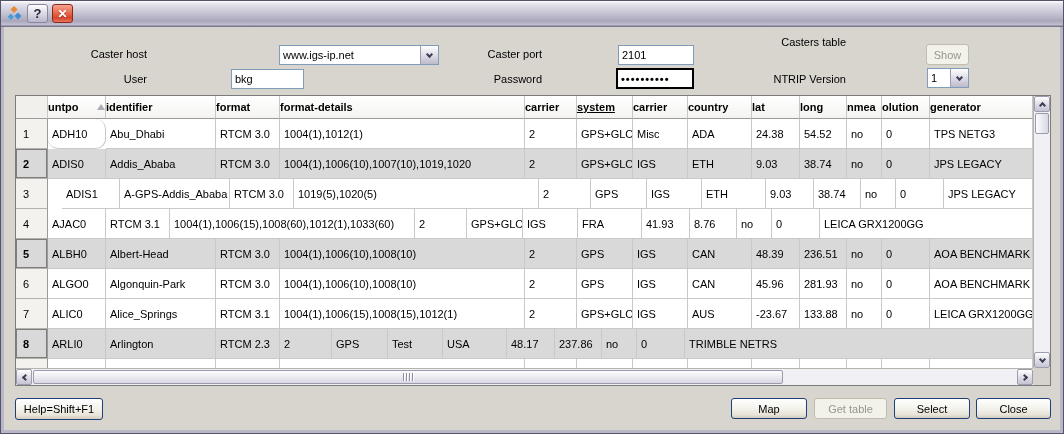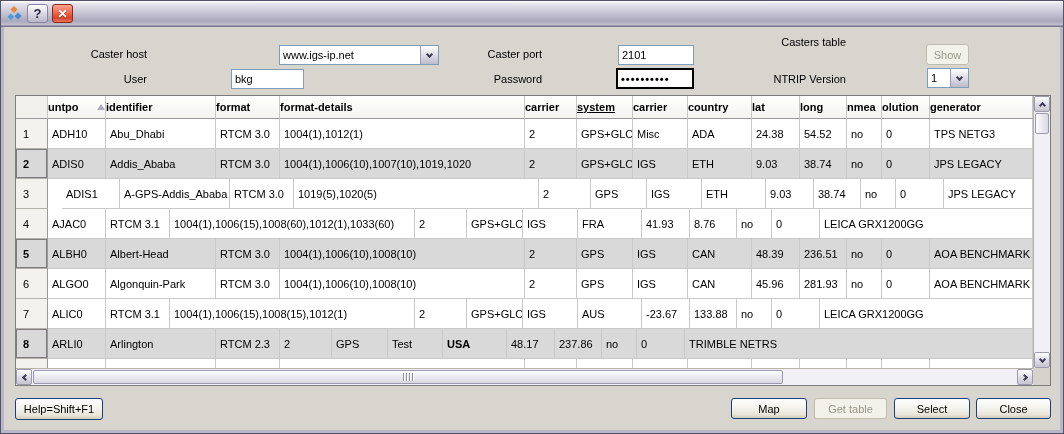--- a/index.html
+++ b/index.html
@@ -176,21 +176,21 @@
           <div class="hcell" style="width: 48px;">
             <span>olution</span>
           </div>
           <div class="hcell" style="flex: 1 1 0%; min-width: 0px;">
             <span>generator</span>
           </div>
         </div>
       <div class="tbody">
           <div class="trow">
             <div class="cell rownum" style="width: 32px;">1</div>
-            <div class="cell" style="width: 58px;">ADH10</div>
+            <div class="cell" style="width: 58px; border-radius: 10px;">ADH10</div>
             <div class="cell" style="width: 110px;">Abu_Dhabi</div>
             <div class="cell" style="width: 64px;">RTCM 3.0</div>
             <div class="cell" style="width: 245px;">1004(1),1012(1)</div>
             <div class="cell" style="width: 52px;">2</div>
             <div class="cell" style="width: 56px;">GPS+GLO</div>
             <div class="cell" style="width: 55px;">Misc</div>
             <div class="cell" style="width: 64px;">ADA</div>
             <div class="cell" style="width: 48px; text-align: right;">24.38</div>
             <div class="cell" style="width: 47px;">54.52</div>
             <div class="cell" style="width: 35px;">no</div>
@@ -272,41 +272,42 @@
             <div class="cell" style="width: 64px;">CAN</div>
             <div class="cell" style="width: 48px;">45.96</div>
             <div class="cell" style="width: 47px;">281.93</div>
             <div class="cell" style="width: 35px;">no</div>
             <div class="cell" style="width: 48px;">0</div>
             <div class="cell" style="flex: 1 1 0%; min-width: 0px;">AOA BENCHMARK</div>
           </div>
           <div class="trow">
             <div class="cell rownum" style="width: 32px;">7</div>
             <div class="cell" style="width: 58px;">ALIC0</div>
+            <div class="cell" style="width: 110px;">Alice_Springs</div>
             <div class="cell" style="width: 64px;">RTCM 3.1</div>
             <div class="cell" style="width: 245px;">1004(1),1006(15),1008(15),1012(1)</div>
             <div class="cell" style="width: 52px;">2</div>
             <div class="cell" style="width: 56px;">GPS+GLO</div>
             <div class="cell" style="width: 55px;">IGS</div>
             <div class="cell" style="width: 64px;">AUS</div>
             <div class="cell" style="width: 48px;">-23.67</div>
             <div class="cell" style="width: 47px;">133.88</div>
             <div class="cell" style="width: 35px;">no</div>
             <div class="cell" style="width: 48px;">0</div>
             <div class="cell" style="flex: 1 1 0%; min-width: 0px;">LEICA GRX1200GG</div>
           </div>
           <div class="trow sel">
             <div class="cell rownum" style="width: 32px;">8</div>
             <div class="cell" style="width: 58px;">ARLI0</div>
             <div class="cell" style="width: 110px;">Arlington</div>
             <div class="cell" style="width: 64px;">RTCM 2.3</div>
             <div class="cell" style="width: 52px;">2</div>
             <div class="cell" style="width: 56px;">GPS</div>
             <div class="cell" style="width: 55px;">Test</div>
-            <div class="cell" style="width: 64px; font-weight: bold;">USA</div>
+            <div class="cell" style="width: 64px;">USA</div>
             <div class="cell" style="width: 48px;">48.17</div>
             <div class="cell" style="width: 47px;">237.86</div>
             <div class="cell" style="width: 35px;">no</div>
             <div class="cell" style="width: 48px;">0</div>
             <div class="cell" style="flex: 1 1 0%; min-width: 0px;">TRIMBLE NETRS</div>
           </div>
           <div class="trow">
             <div class="cell rownum" style="width: 32px;">9</div>
             <div class="cell" style="width: 58px;">AUCK0</div>
             <div class="cell" style="width: 110px;">Auckland</div>

